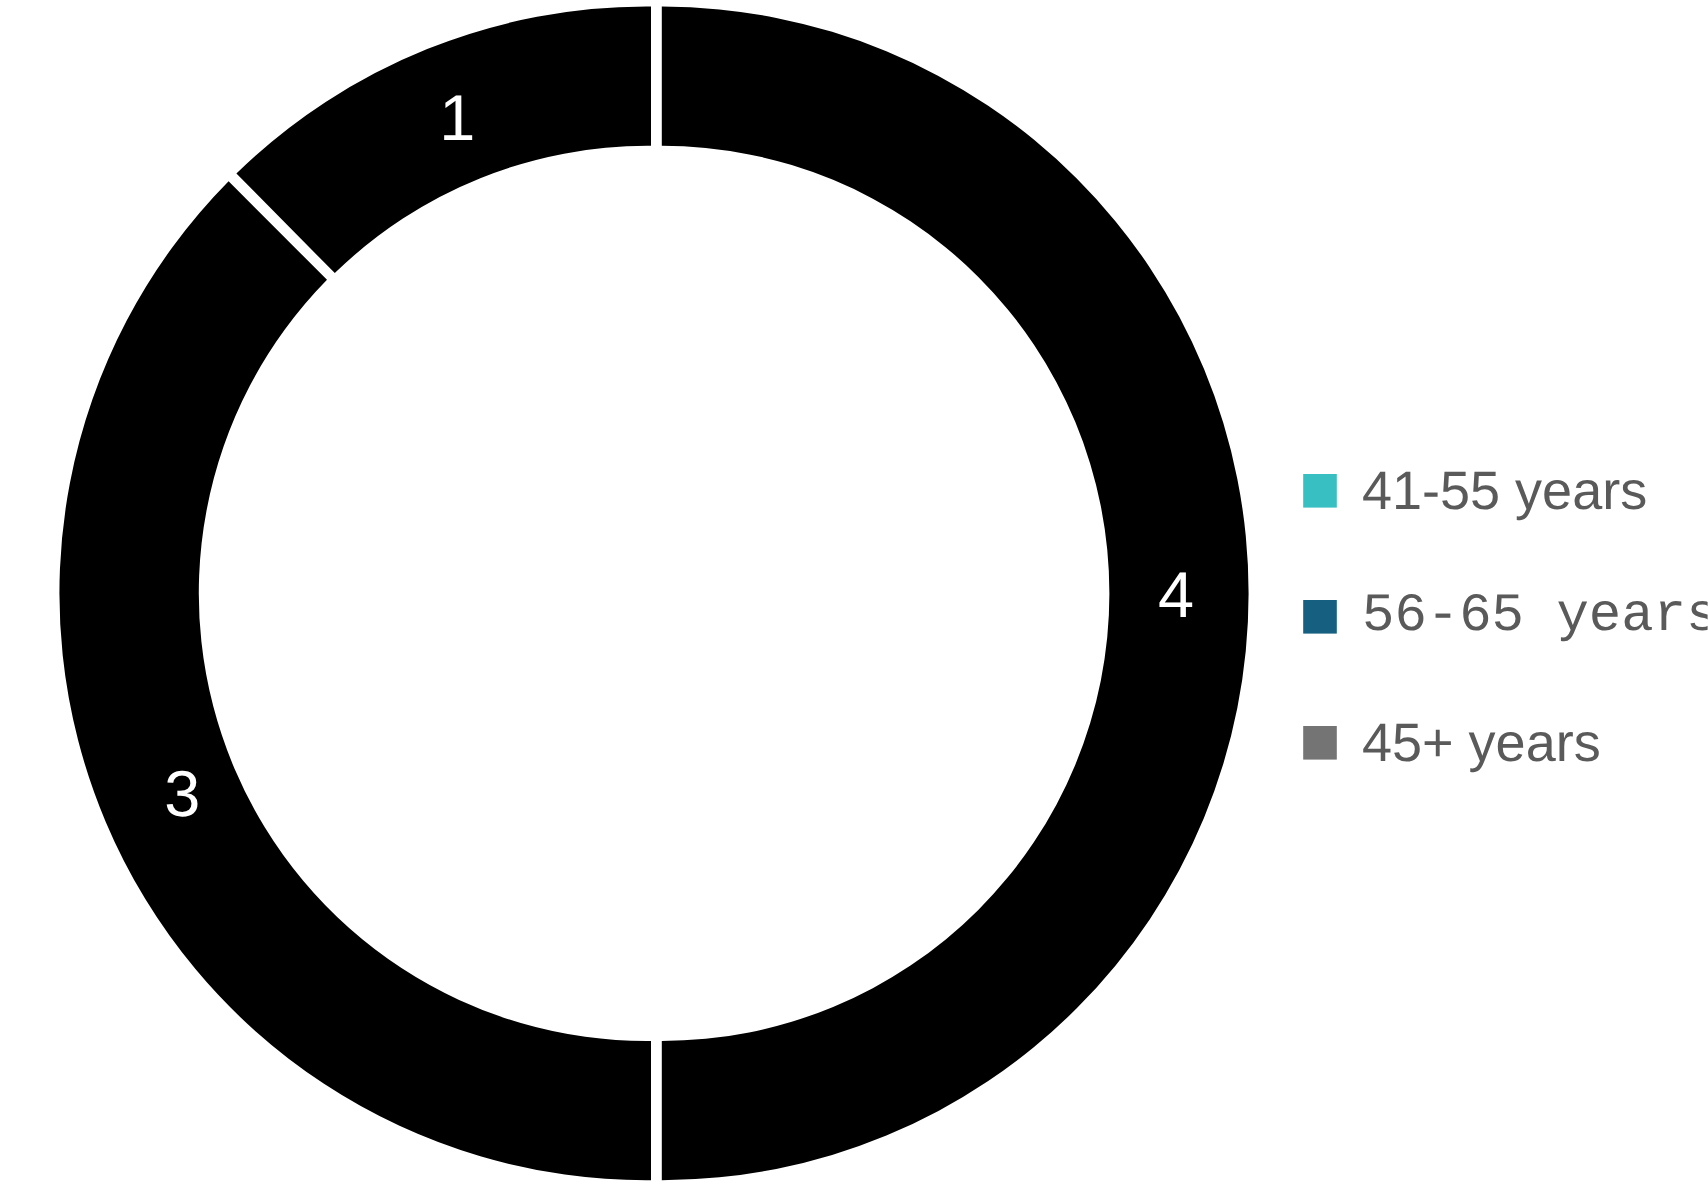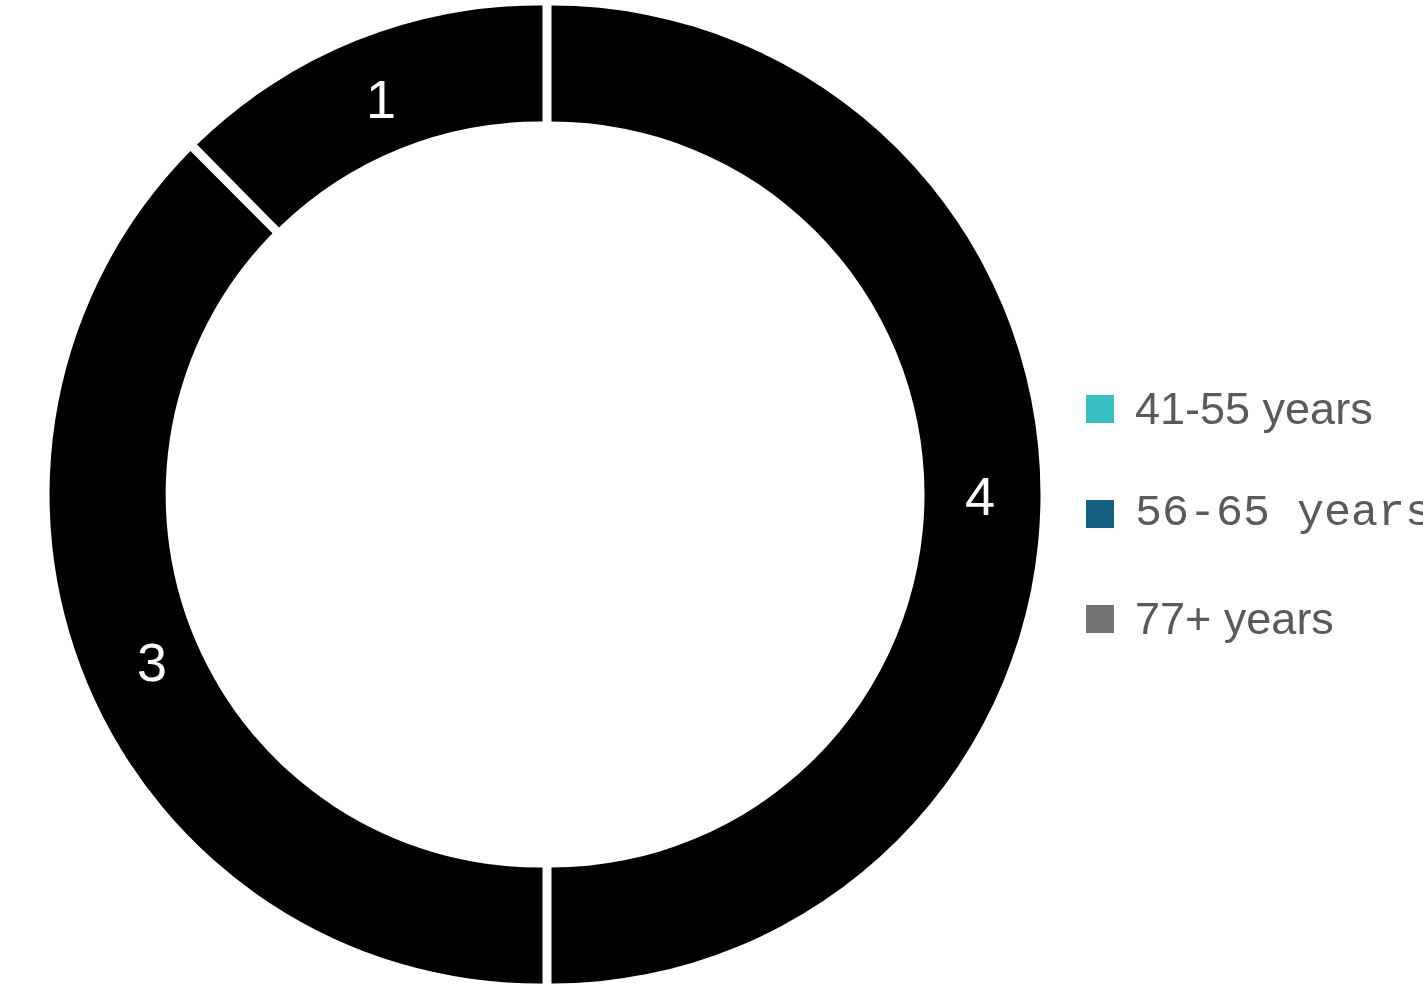--- a/index.html
+++ b/index.html
@@ -97,18 +97,18 @@
       <span class="legend-label" style="color: rgb(90, 90, 90);">41-55 years</span>
     </div>
 
     <div class="legend-item">
       <span class="legend-swatch" style="background: rgb(22, 95, 128);"></span>
       <span class="legend-label" style="color: rgb(90, 90, 90); font-family: Liberation Mono, monospace;">56-65 years</span>
     </div>
 
     <div class="legend-item">
       <span class="legend-swatch" style="background: rgb(116, 116, 116);"></span>
-      <span class="legend-label" style="color: rgb(90, 90, 90);">77+ years</span>
+      <span class="legend-label" style="color: rgb(90, 90, 90);">45+ years</span>
     </div>
 
   </div>
 
 </div>
 
 </body></html>

